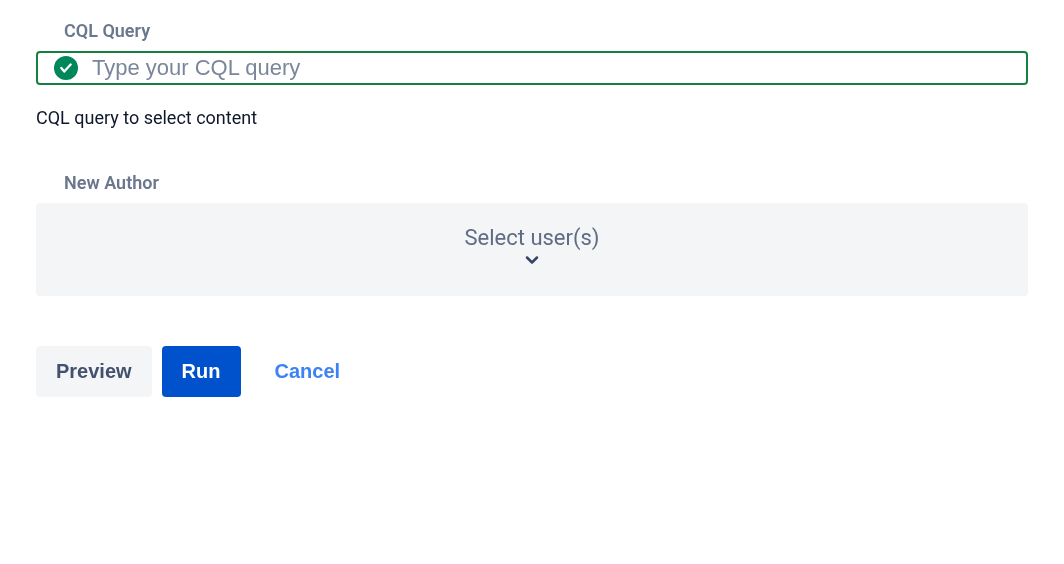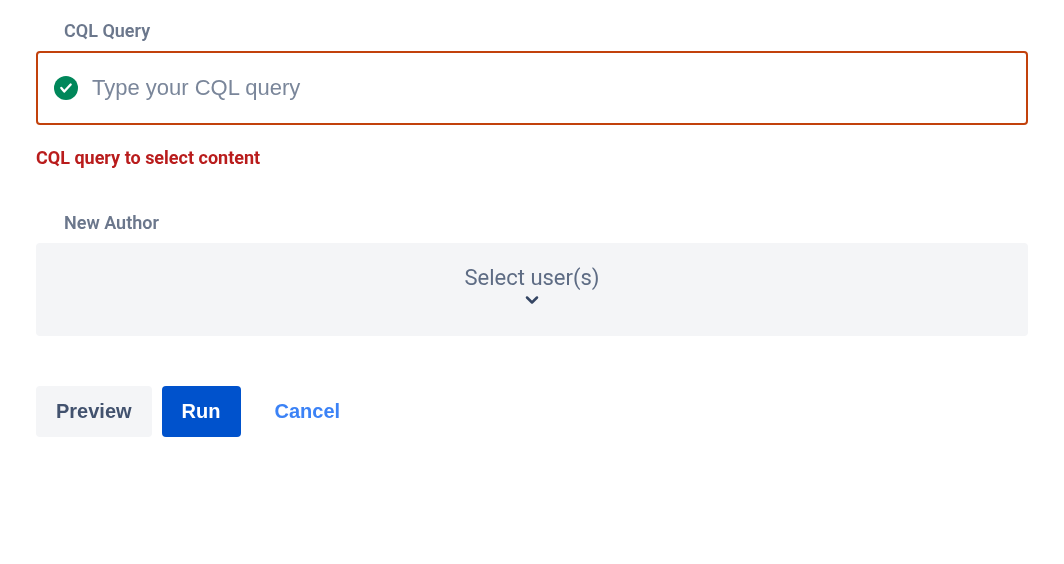--- a/index.html
+++ b/index.html
@@ -16,23 +16,23 @@
     .field-label {
       font-size: 18px;
       font-weight: 600;
       color: #6B778C;
       margin-bottom: 10px;
       margin-left: 28px;
     }
     .cql-input-wrapper {
       display: flex;
       align-items: center;
-      border: 2px solid #c2410c;
+      border: 2px solid #15803d;
       border-radius: 4px;
-      padding: 22px 16px;
+      padding: 2px 16px;
       background: #fff;
       gap: 14px;
     }
     .check-badge {
       width: 24px;
       height: 24px;
       border-radius: 50%;
       background: #00875A;
       display: flex;
       align-items: center;
@@ -66,23 +66,22 @@
       background: none;
       border: none;
       padding: 0;
     }
     .show-examples svg {
       width: 16px;
       height: 16px;
     }
     .helper-text {
       font-size: 18px;
-      color: #b91c1c;
+      color: #0f172a;
       margin-top: 22px;
-      font-weight: bold;
     }
     .new-author-section {
       margin-top: 44px;
     }
     .select-wrapper {
       background: #F4F5F7;
       border-radius: 4px;
       padding: 22px 22px;
       display: flex;
       align-items: center;

